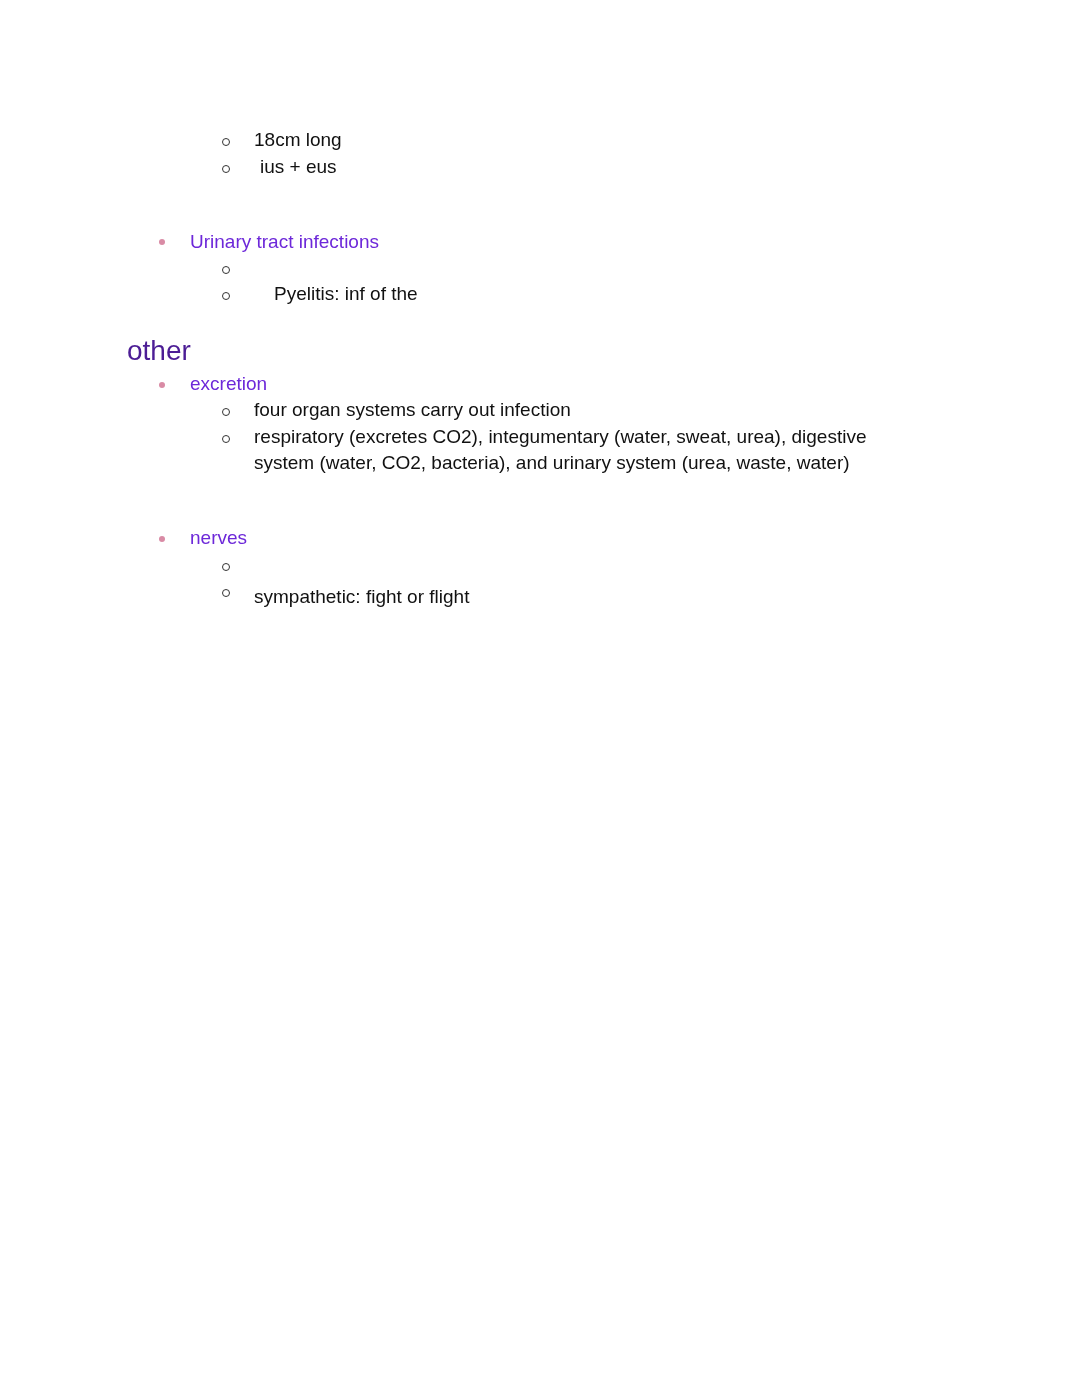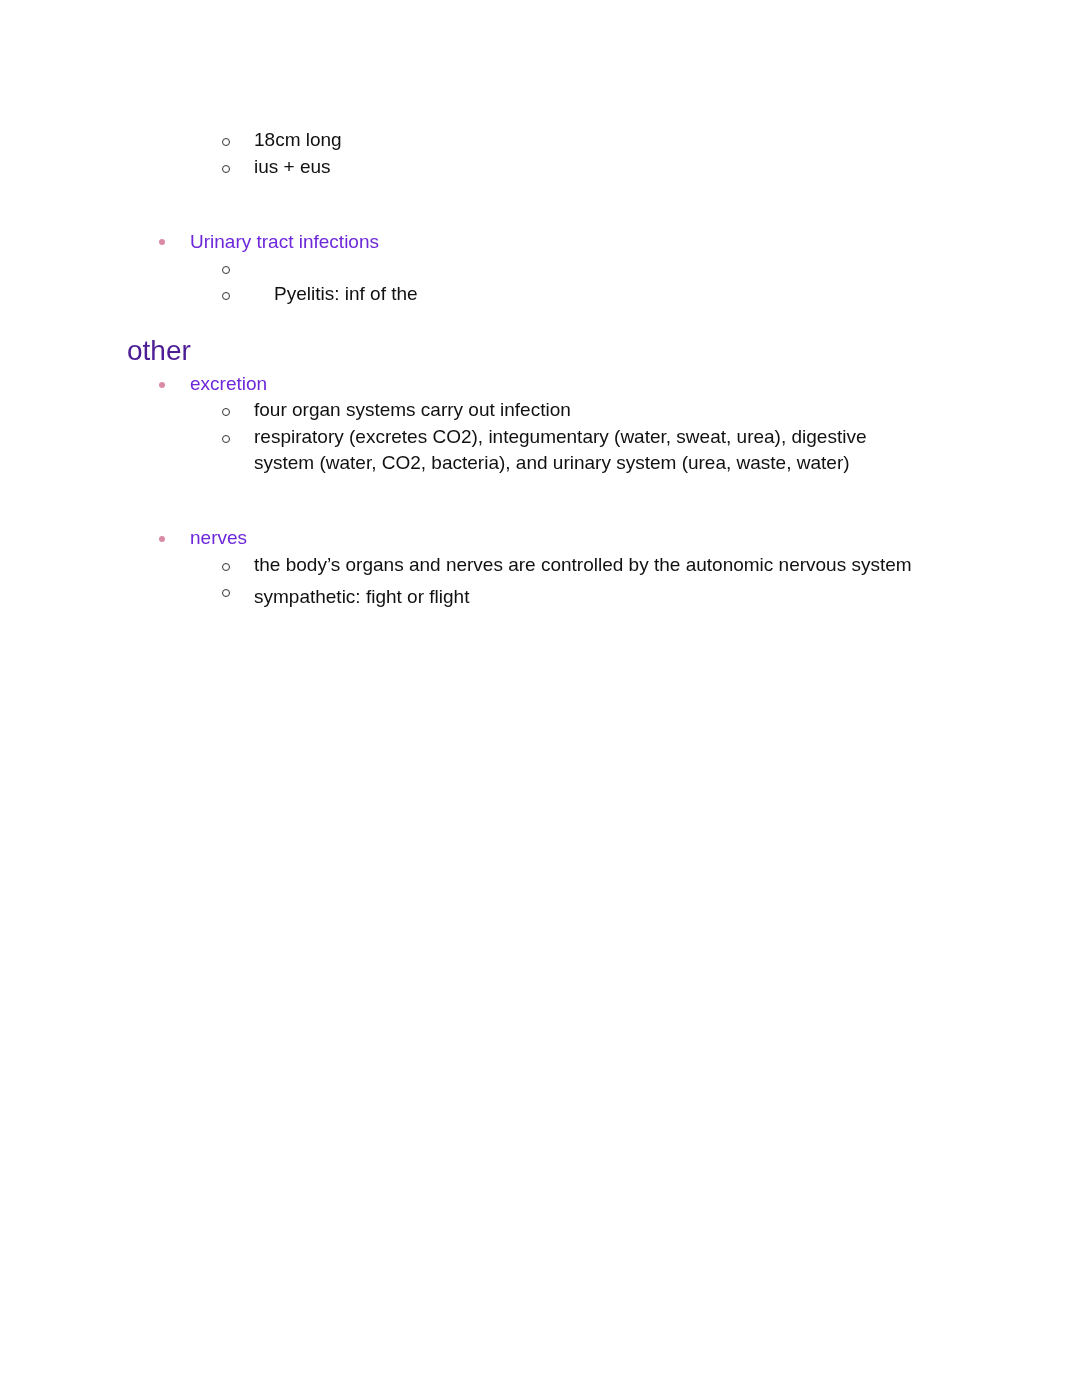--- a/index.html
+++ b/index.html
@@ -53,21 +53,21 @@
   </style>
 </head>
 <body>
 
 <div class="page">
 
   <span class="bullet-sub" style="top:138px;"></span>
   <div class="line l2" style="top:127px;">18cm long</div>
 
   <span class="bullet-sub" style="top:165px;"></span>
-  <div class="line l2" style="top:154px;">ius + eus</div>
+  <div class="line l2" style="top:154px;margin-left:6px;">ius + eus</div>
 
   <span class="bullet-main" style="top:239px;"></span>
   <div class="line l1" style="top:229px;">Urinary tract infections</div>
 
   <span class="bullet-sub" style="top:266px;"></span>
 
   <span class="bullet-sub" style="top:292px;"></span>
   <div class="line l2" style="top:281px;margin-left:20px;">Pyelitis: inf of the</div>
 
   <div class="heading" style="top:334px;">other</div>
@@ -79,18 +79,17 @@
   <div class="line l2" style="top:397px;">four organ systems carry out infection</div>
 
   <span class="bullet-sub" style="top:435px;"></span>
   <div class="line l2" style="top:424px;text-align:center;">respiratory (excretes CO2), integumentary (water, sweat, urea), digestive</div>
   <div class="line l2" style="top:450px;">system (water, CO2, bacteria), and urinary system (urea, waste, water)</div>
 
   <span class="bullet-main" style="top:536px;"></span>
   <div class="line l1" style="top:525px;">nerves</div>
 
   <span class="bullet-sub" style="top:563px;"></span>
-  <div class="line l2" style="top:552px;">the body’s organs and nerves are controlled by the autonomic nervous system</div>
 
   <span class="bullet-sub" style="top:589px;"></span>
   <div class="line l2" style="top:584px;">sympathetic: fight or flight</div>
 
 </div>
 
 </body></html>

